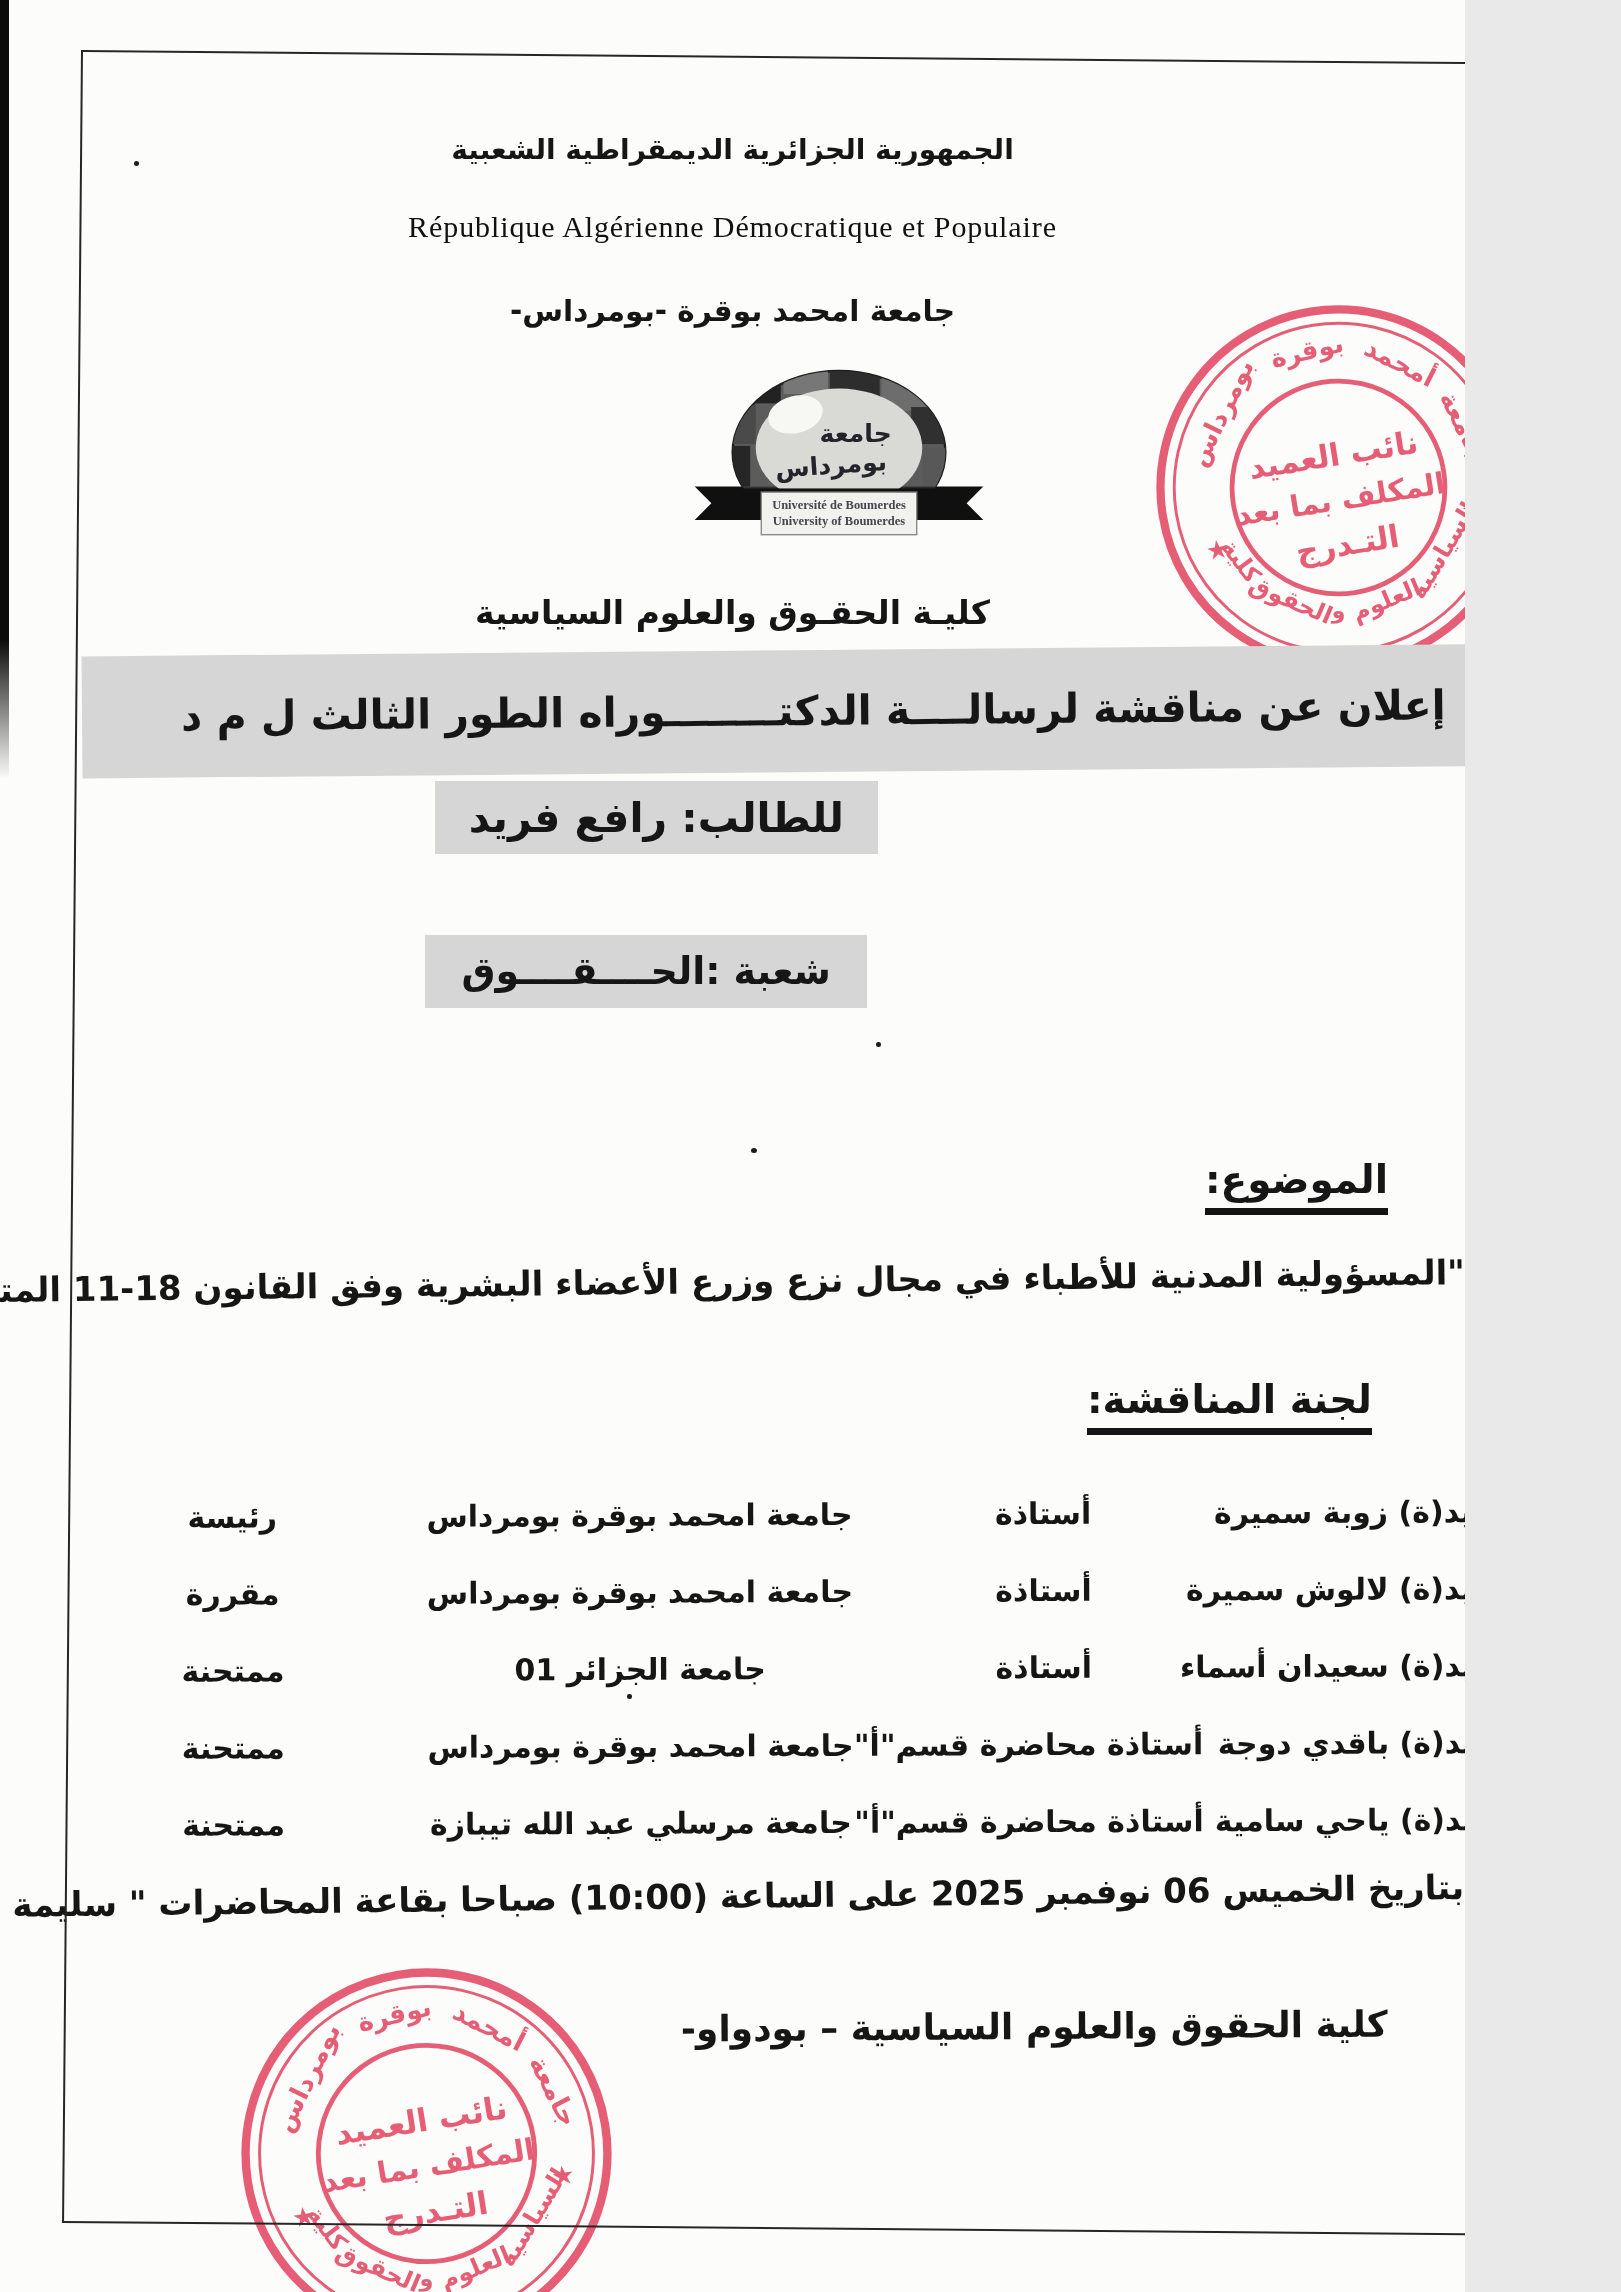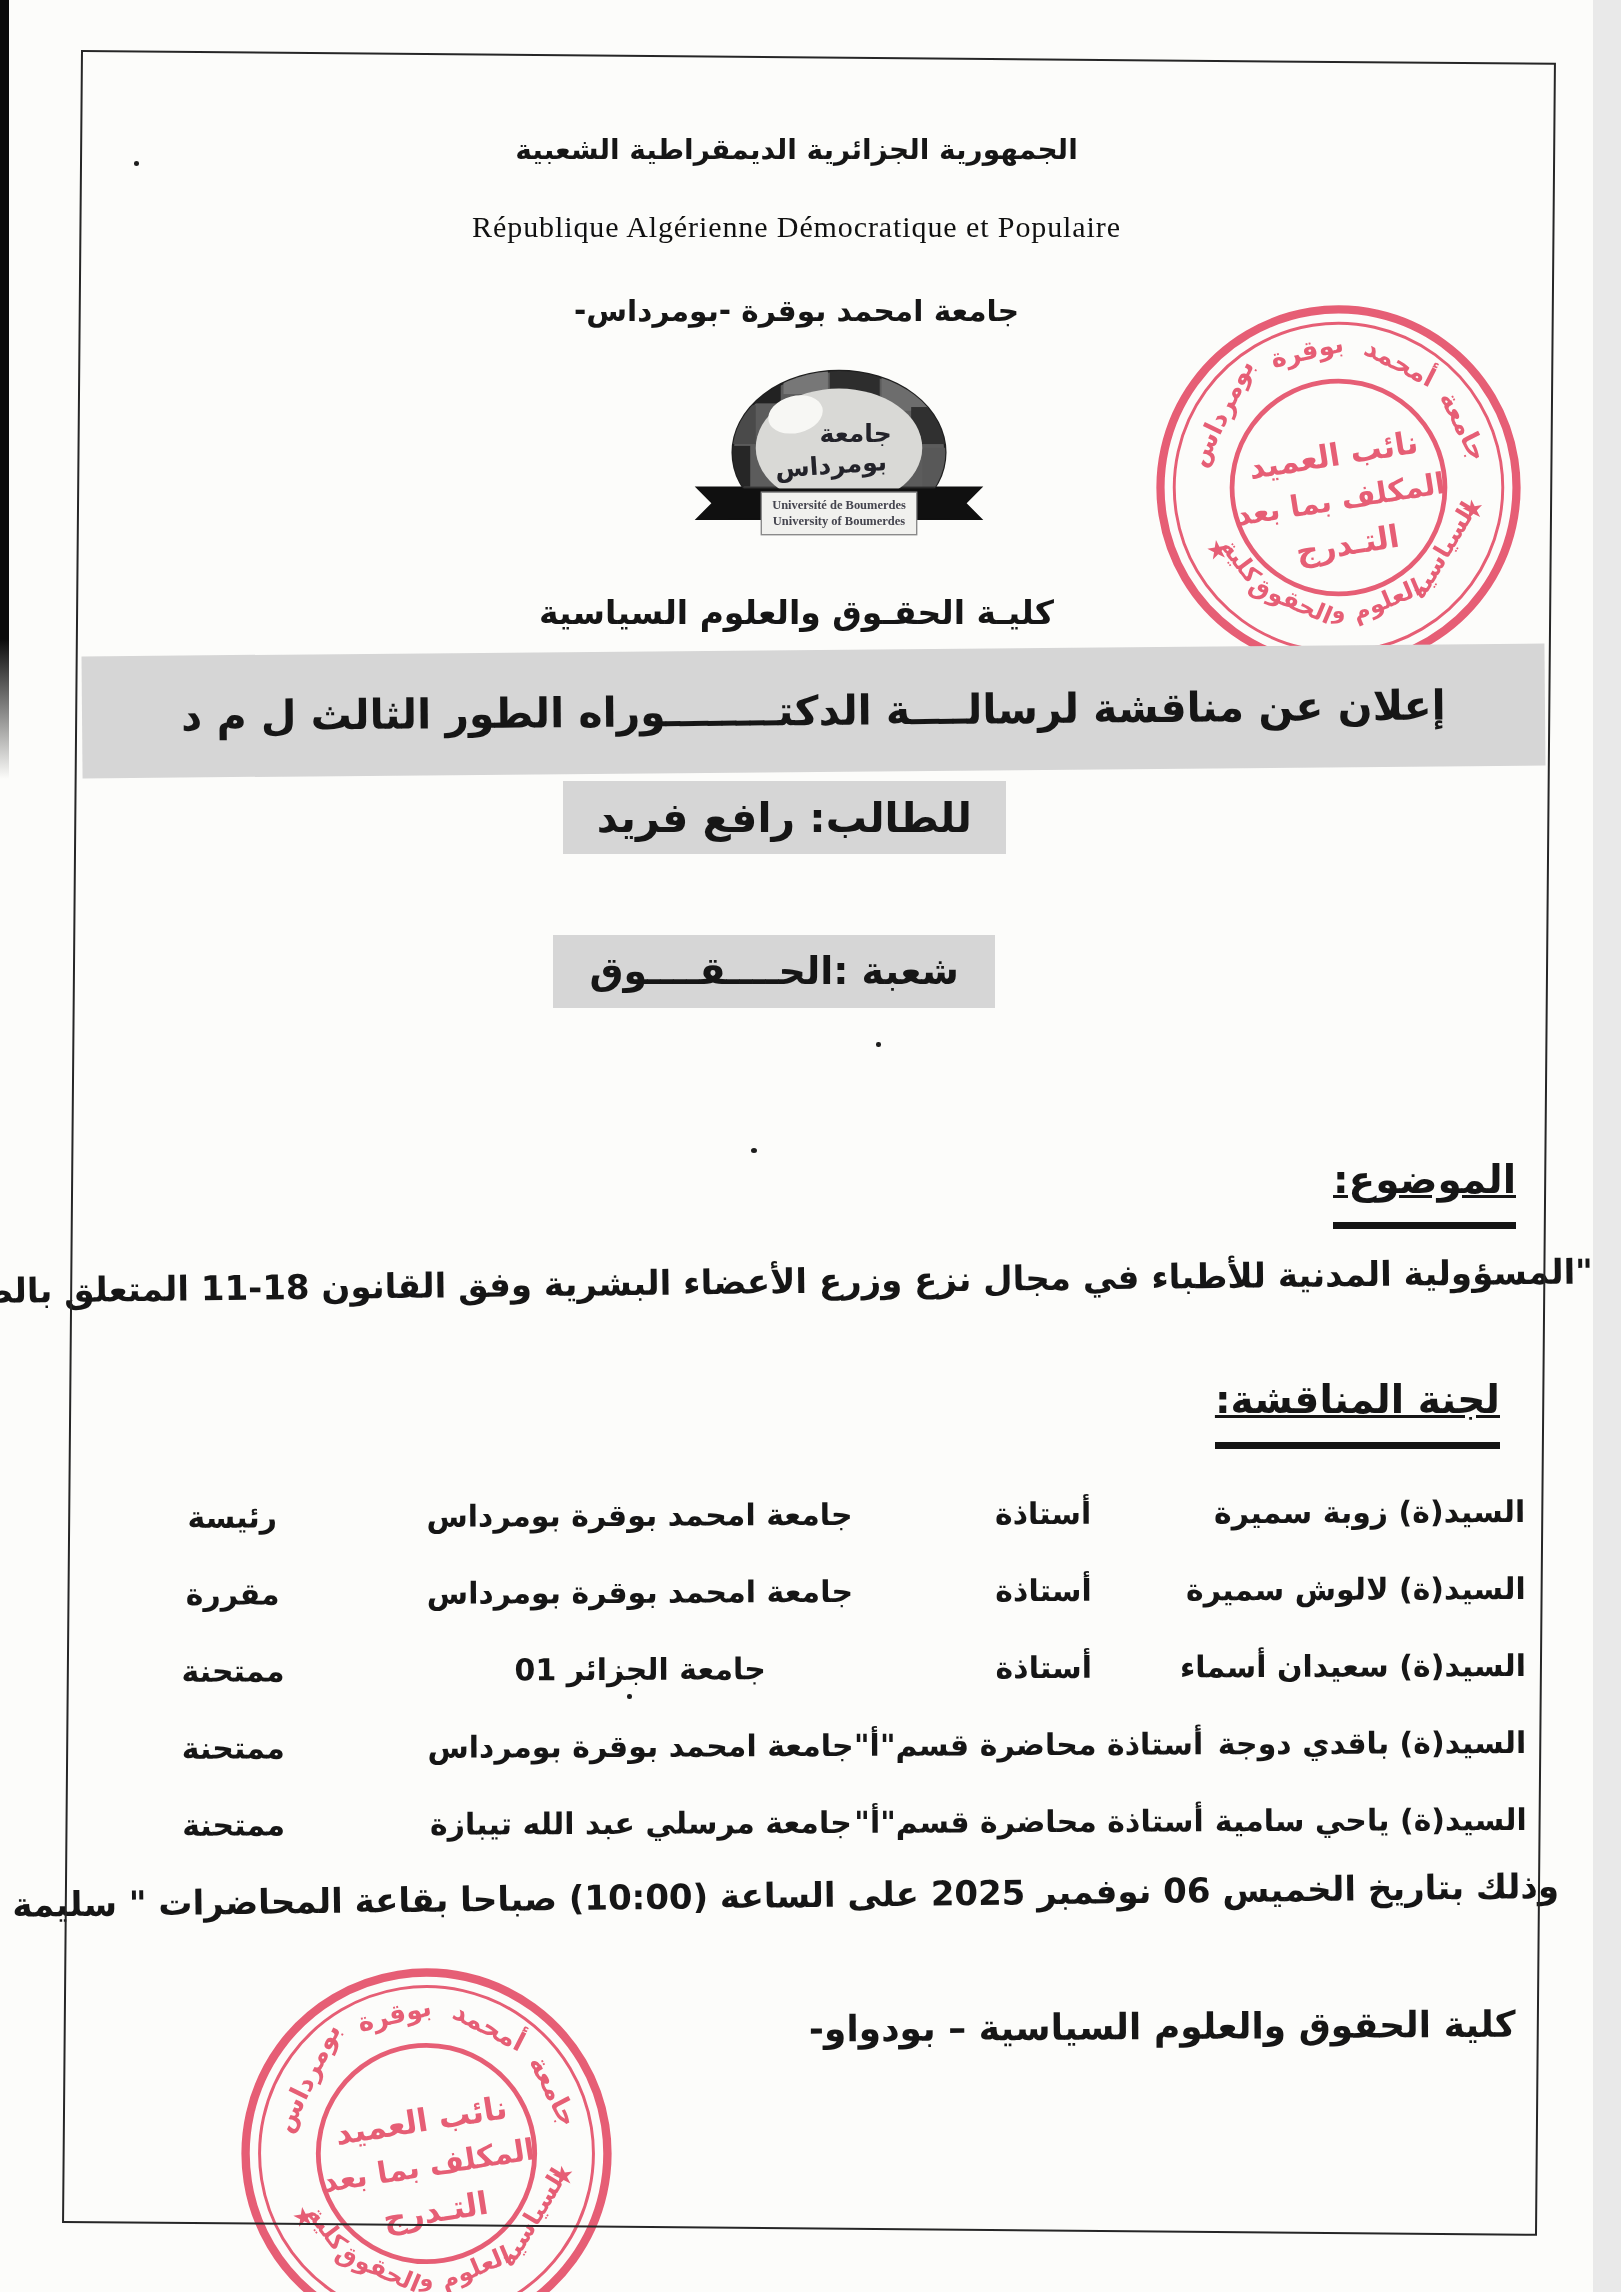--- a/index.html
+++ b/index.html
@@ -1,17 +1,17 @@
 <!DOCTYPE html>
 <html lang="ar" style="font-size:14.3px"><head>
 <meta charset="utf-8">
 <style>
   html,body{margin:0;padding:0;background:#e9e9e9;}
   .page{
-    position:relative; width:1593px; height:2293px;
+    position:relative; width:1465px; height:2293px;
     background:#fcfcfa; overflow:hidden; color:#151515;
     font-family:"DejaVu Sans", sans-serif;
   }
   .abs{position:absolute;}
   .ar{direction:rtl; font-weight:bold; color:#161616;}
   .center{left:0; width:100%; text-align:center;}
   .hl{background:#d6d6d6;}
 
   .scan-strip{left:0; top:0; width:9px; height:779px;
     background:linear-gradient(#0b0b0b 82%, rgba(11,11,11,0));}
@@ -34,22 +34,22 @@
 
   .faculty-line{top:593px; font-size:33px; letter-spacing:0.9px;}
 
   .announcement{left:82px; top:650px; width:1463px; height:122px;
     display:flex; align-items:center; justify-content:center;
     font-size:41px; letter-spacing:0.9px; transform:rotate(-0.5deg);}
   .student-line{top:781px; right:587px; font-size:41px; padding:12.5px 34px;}
   .branch-line{top:935px; right:598px; font-size:38px; padding:14.3px 36px;margin-left:31px;}
   .specialty-line{top:1030px; right:591px; font-size:39px; padding:14.3px 36px;}
 
-  .heading-underlined{border-bottom:7.2px solid #141414; padding-bottom:20px;
-    font-size:39px;text-decoration:underline;}
+  .heading-underlined{border-bottom:7.2px solid #141414; padding-bottom:6px;
+    font-size:39px;}
   .subject-heading{top:1157px; right:77px;}
   .committee-heading{top:1377px; right:93px;}
 
   .thesis-title{top:1261px; font-size:34px; white-space:nowrap;
     transform:rotate(-0.7deg);}
 
   .committee-table{left:70px; top:1476px; width:1481px; direction:rtl;
     transform:rotate(-0.25deg);}
   .crow{display:grid; grid-template-columns:23.5% 21.5% 33% 22%;
     height:77px; align-items:center; font-size:30px; font-weight:bold;}

